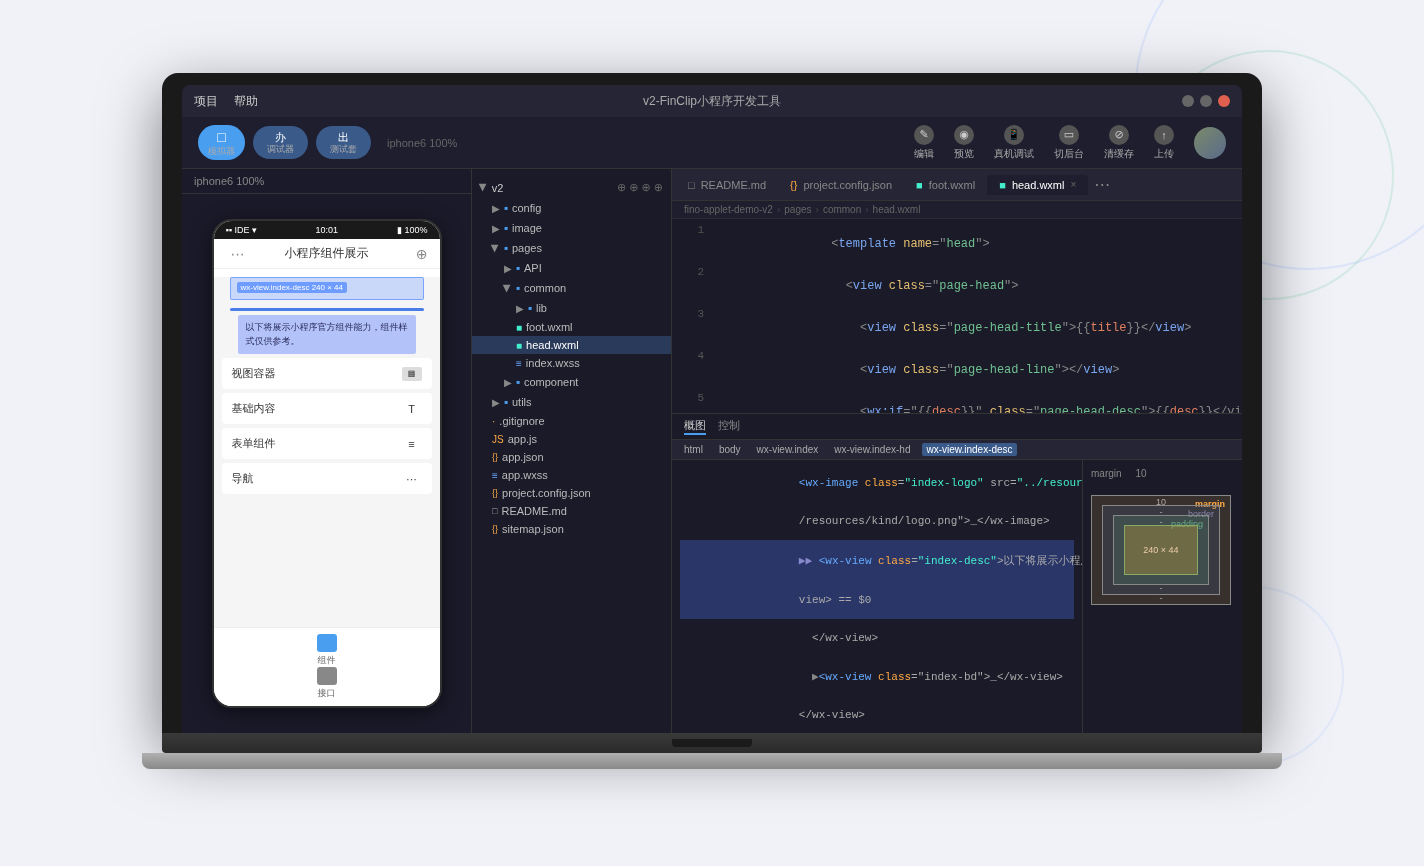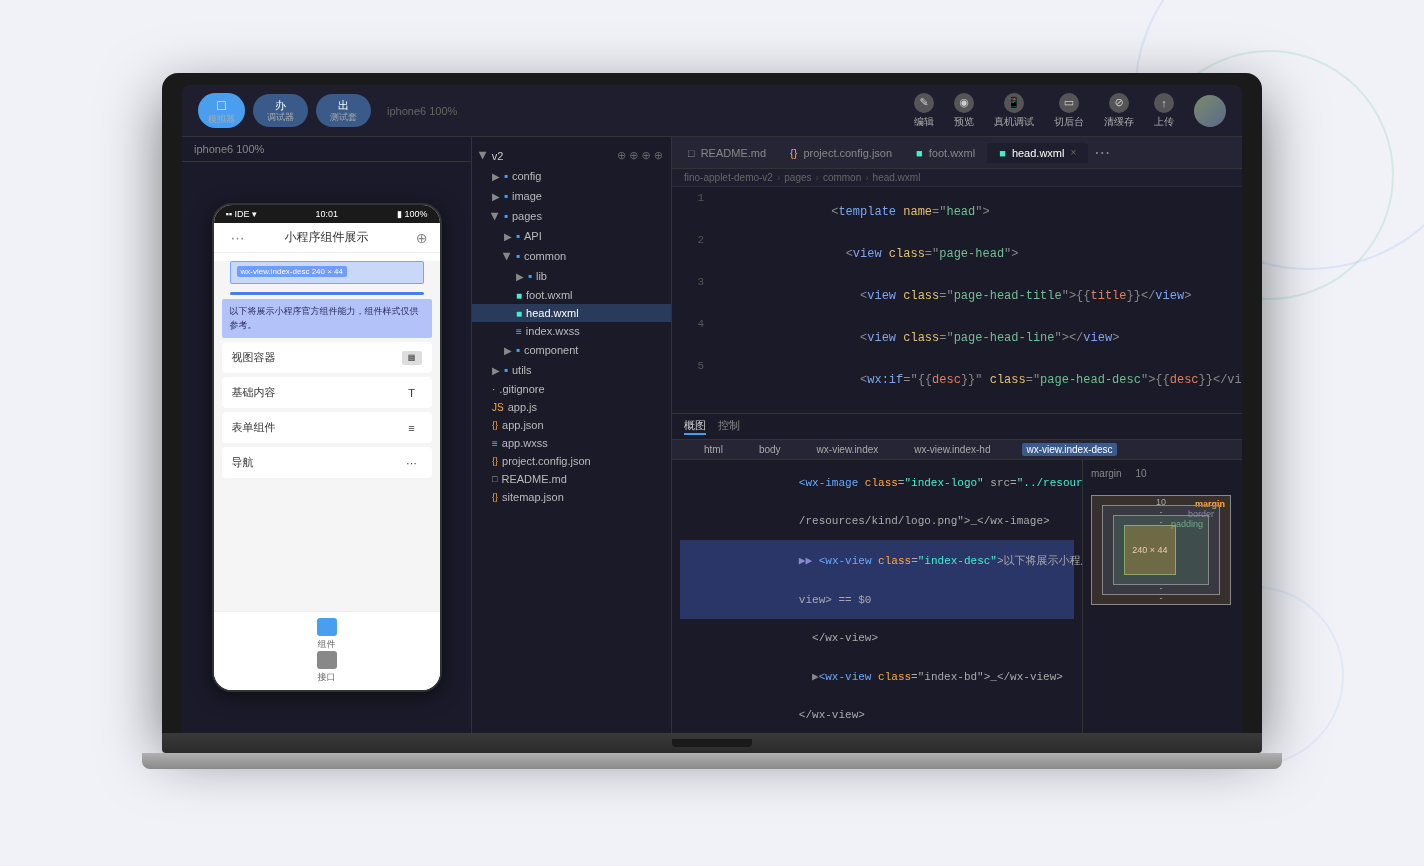--- a/index.html
+++ b/index.html
@@ -254,21 +254,21 @@
       display: inline-block;
     }
     .phone-blue-bar {
       background: #4a7de8;
       height: 3px;
       margin: 4px 8px;
       border-radius: 2px;
     }
     .phone-text-block {
       background: rgba(80,120,255,0.4);
-      margin: 4px 0;
+      margin: 4px 16px;
       padding: 6px 8px;
       border-radius: 2px;
       font-size: 9px;
       color: #2a2a5a;
       line-height: 1.5;
     }
     .phone-menu-item {
       background: white;
       margin: 4px 8px;
       padding: 8px 10px;
@@ -484,21 +484,20 @@
       font-size: 10px;
       color: #aaa;
       display: flex;
       gap: 8px;
       border-bottom: 1px solid #333;
     }
     .elem-tag {
       cursor: pointer;
       padding: 1px 4px;
       border-radius: 2px;
-      margin-left: 20px;
     }
     .elem-tag.active { background: #3a5a8a; color: white; }
 
     
     .box-model {
       width: 160px;
       flex-shrink: 0;
       border-left: 1px solid #333;
       padding: 8px;
       display: flex;
@@ -543,21 +542,21 @@
     }
     .padding-box {
       width: 96px; height: 70px;
       left: 22px; top: 20px;
       border-color: #888;
       background: rgba(80,130,100,0.3);
       color: #6a8;
     }
     .content-box {
       position: absolute;
-      width: 52px; height: 50px;
+      width: 74px; height: 50px;
       left: 33px; top: 30px;
       background: rgba(180,150,60,0.4);
       border: 1px solid #8a6;
       display: flex;
       align-items: center;
       justify-content: center;
       font-size: 9px;
       color: #eca;
     }
     .box-value {
@@ -570,20 +569,32 @@
 <body>
 
 <div class="bg-circle bg-circle-1"></div>
 <div class="bg-circle bg-circle-2"></div>
 <div class="bg-circle bg-circle-3"></div>
 
 <div class="laptop">
   <div class="laptop-screen-bezel">
     <div class="app-window">
 
+      <div class="title-bar">
+        <div class="title-bar-menu">
+          <span>项目</span>
+          <span>帮助</span>
+        </div>
+        <div class="title-bar-title">v2-FinClip小程序开发工具</div>
+        <div class="title-bar-controls">
+          <div class="win-btn"></div>
+          <div class="win-btn"></div>
+          <div class="win-btn" style="background:#e06050;"></div>
+        </div>
+      </div>
 
       <div class="toolbar">
         <div class="toolbar-left">
           <button class="toolbar-btn active" style="font-size:14px; padding:3px 10px;">
             <span>□</span>
             <span class="toolbar-btn-label">模拟器</span>
           </button>
           <button class="toolbar-btn" style="background:#3a5a8a;">
             <span>办</span>
             <span class="toolbar-btn-label">调试器</span>

